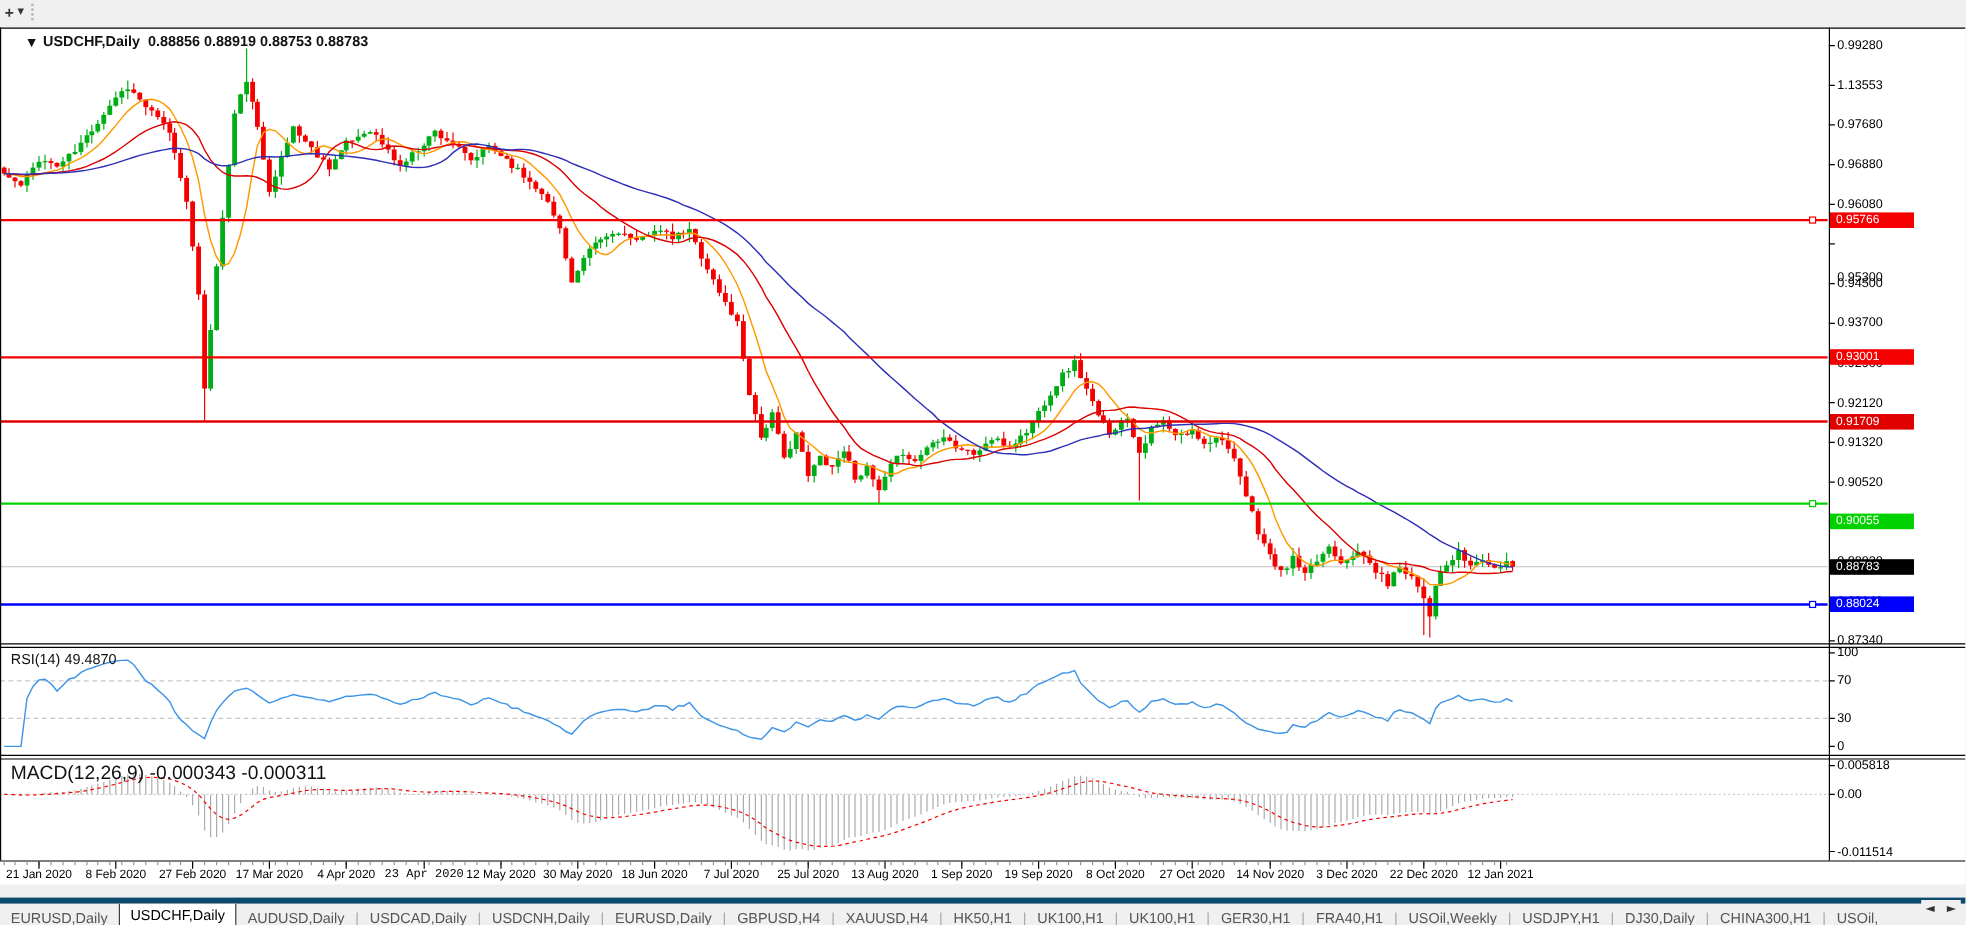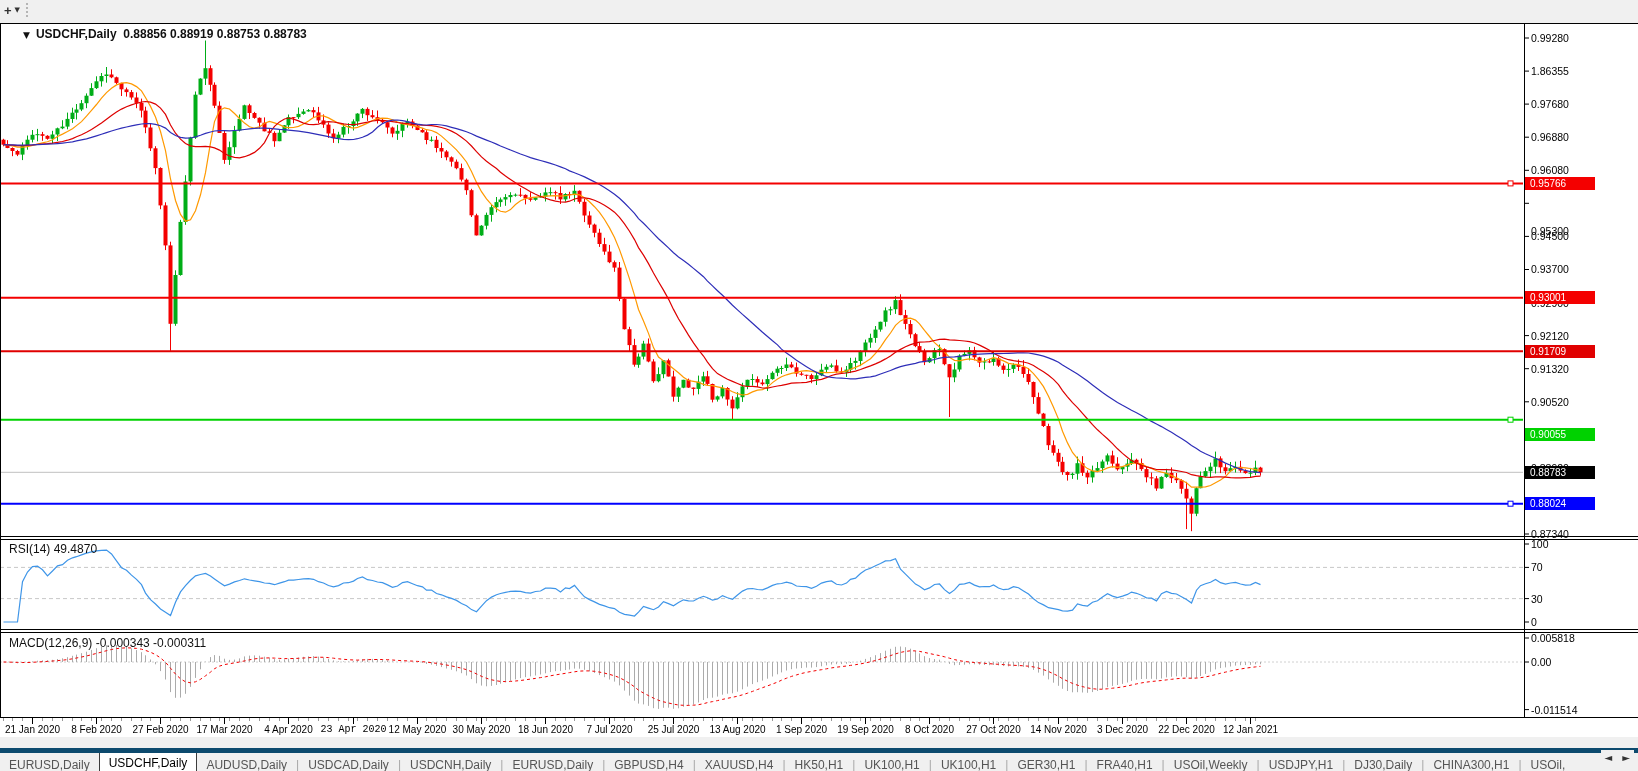--- a/index.html
+++ b/index.html
@@ -16,21 +16,21 @@
   .tf-btn{padding:1px 7px;height:15px;line-height:15px;margin:0 1px;border:1px solid transparent;cursor:default;}
   .tf-btn.active{background:#e6e6e6;border-color:#8a8a8a #ffffff #ffffff #8a8a8a;}
   .tf-btn.hovered{border-color:#c8c8c8;}
   
   #chart-bg{position:absolute;left:0;top:23px;width:1638px;height:714px;background:#ffffff;}
   #gfx{position:absolute;left:0;top:0;width:1638px;height:771px;}
   .ovl{position:absolute;white-space:nowrap;}
   #chart-title{left:7px;top:27px;font-size:12px;font-weight:700;color:#111;margin-left:16px;}
   #chart-title .tri{font-family:"DejaVu Sans",sans-serif;font-size:9px;margin-right:6px;font-weight:400;}
   #rsi-title{left:9px;top:542px;font-size:12px;color:#111;}
-  #macd-title{left:9px;top:636px;font-size:12px;color:#111;}
+  #macd-title{left:9px;top:636px;font-size:16px;color:#111;}
   .axis-lab{position:absolute;left:1531px;font-size:10.5px;color:#000;}
   .line-lab{position:absolute;left:1525px;width:70px;height:13px;font-size:10px;color:#fff;
     line-height:13px;padding-left:5px;box-sizing:border-box;}
   .date-lab{position:absolute;top:724px;font-size:10px;color:#000;transform:translateX(-50%);}
   
   #tabbar{position:absolute;left:0;top:748px;width:1638px;height:23px;background:#f0f0f0;
     border-top:5px solid #0c4a6e;display:flex;align-items:center;overflow:hidden;font-size:12px;color:#555;}
   .tab{padding:0 9px;height:22px;line-height:22px;cursor:default;flex:0 0 auto;}
   .tab.active{background:#ffffff;border:1px solid #3c3c3c;color:#000;height:21px;line-height:21px;
     position:relative;top:-1px;z-index:2;}
@@ -788,21 +788,21 @@
   </div>
   <div class="ovl" id="rsi-title">
     <span>RSI(14)</span>&nbsp;<span>49.4870</span>
   </div>
   <div class="ovl" id="macd-title">
     <span>MACD(12,26,9)</span>&nbsp;<span>-0.000343 -0.000311</span>
   </div>
 
   <div id="labels-host">
       <div class="axis-lab" style="top: 32px;">0.99280</div>
-      <div class="axis-lab" style="top: 65.07px;">1.86355</div>
+      <div class="axis-lab" style="top: 65.07px;">1.13553</div>
       <div class="axis-lab" style="top: 98.14px;">0.97680</div>
       <div class="axis-lab" style="top: 131.21px;">0.96880</div>
       <div class="axis-lab" style="top: 164.28px;">0.96080</div>
       <div class="axis-lab" style="top: 202px; margin-top: 23px;">0.95300</div>
       <div class="axis-lab" style="top: 230.42px;">0.94500</div>
       <div class="axis-lab" style="top: 263.49px;">0.93700</div>
       <div class="axis-lab" style="top: 296.56px;">0.92900</div>
       <div class="axis-lab" style="top: 329.63px;">0.92120</div>
       <div class="axis-lab" style="top: 362.7px;">0.91320</div>
       <div class="axis-lab" style="top: 395.77px;">0.90520</div>

